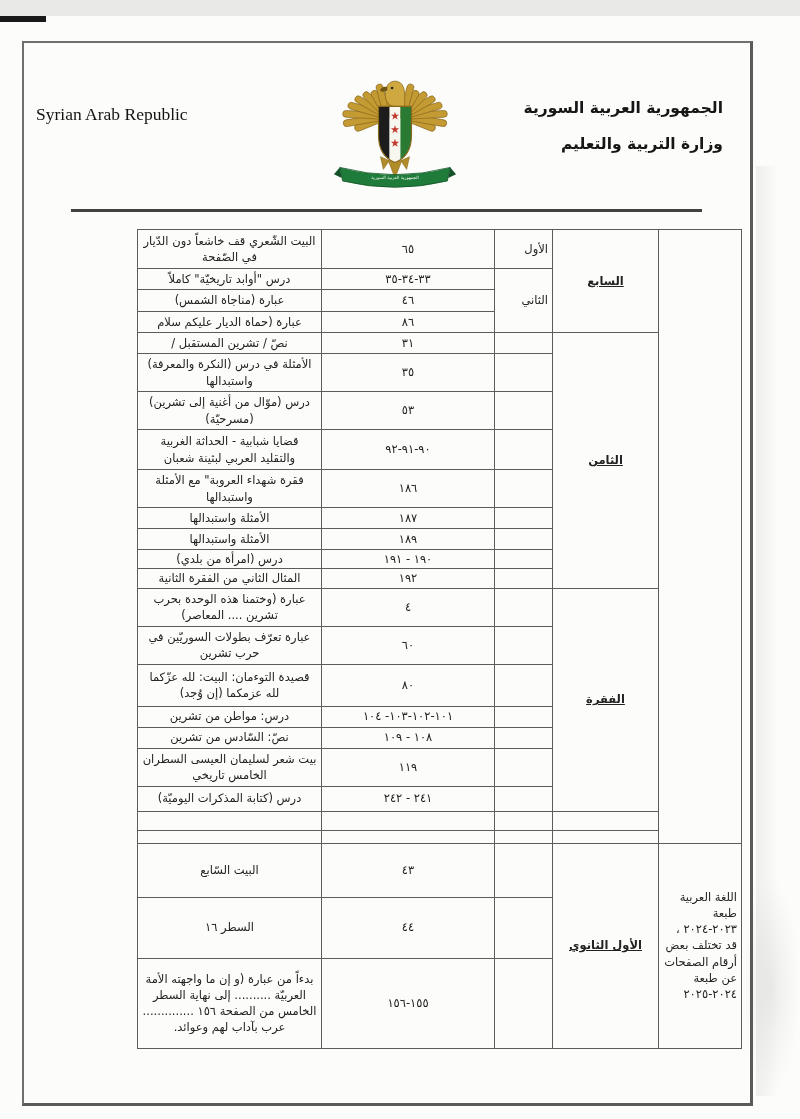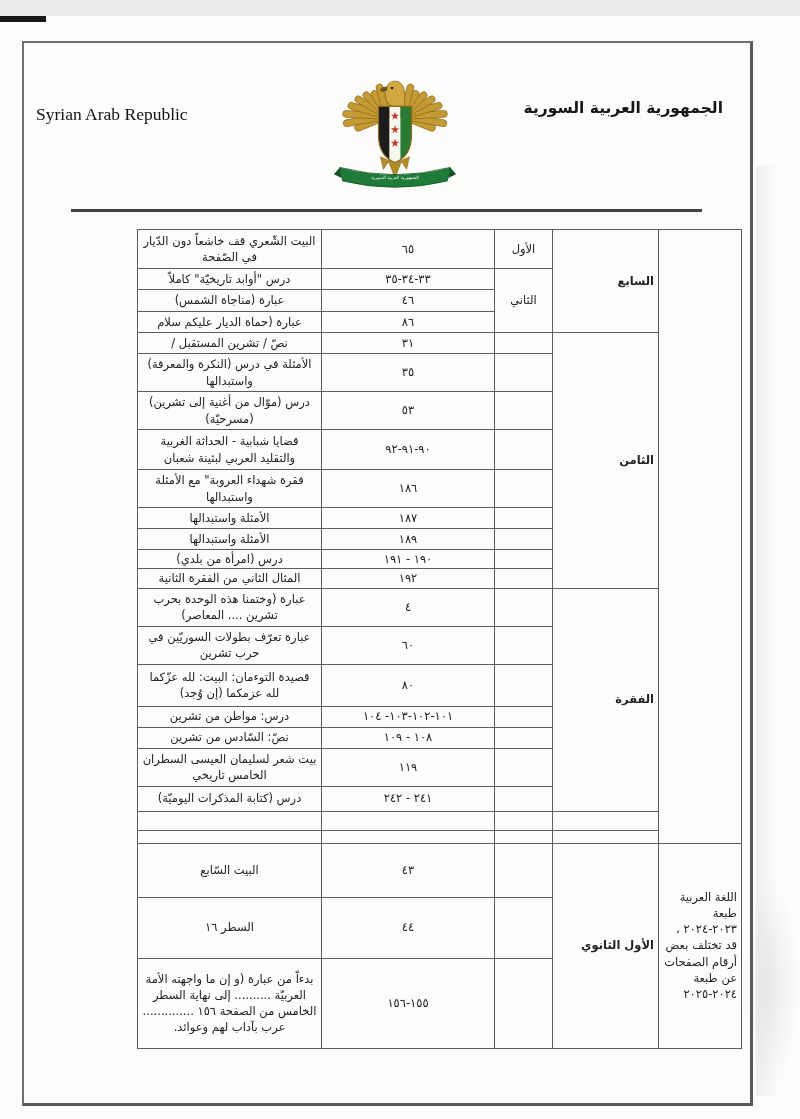--- a/index.html
+++ b/index.html
@@ -19,22 +19,22 @@
     font-size:15.5px;font-weight:bold;line-height:36px;color:#161616;}
   .emblem{position:absolute;left:332px;top:57px;width:126px;height:121px;}
   .rule{position:absolute;left:71px;top:193px;width:631px;height:3px;background:#414141;}
   
   table.sched{position:absolute;left:137px;top:213px;width:604px;border-collapse:collapse;
     table-layout:fixed;direction:rtl;}
   table.sched td{border:1px solid #5c5c5c;padding:1px 4px;vertical-align:middle;
     font-size:11.5px;line-height:1.42;color:#222;overflow:hidden;}
   td.c-desc{text-align:center;}
   td.c-num{direction:ltr;text-align:center;font-size:11px;letter-spacing:1px;color:#1d1d1d;}
-  td.c-sem{text-align:center;font-size:12.5px;color:#1c1c1c;}
-  td.c-grade{text-align:right;font-size:13px;font-weight:bold;color:#1a1a1a;}
+  td.c-sem{font-size:12.5px;color:#1c1c1c;}
+  td.c-grade{text-align:center;font-size:13px;font-weight:bold;color:#1a1a1a;text-decoration:underline;}
   td.c-note-empty{border-top:none;}
   td.c-note{font-size:10.5px;text-align:right;vertical-align:middle;line-height:1.62;padding:3px 6px;color:#1c1c1c;}
   td.top{vertical-align:top;padding-top:6px;}
   td.long{text-align:center;line-height:1.7;padding:4px 7px;vertical-align:top;}
 </style>
 </head>
 <body>
 
 <div class="page">
   <div class="artifact-tl"></div>
@@ -105,20 +105,21 @@
         <use href="#star" transform="translate(65,44)" fill="#c23b2e"></use>
         <use href="#star" transform="translate(65,58)" fill="#c23b2e"></use>
         <use href="#star" transform="translate(65,72)" fill="#c23b2e"></use>
       </g>
       <use href="#sh" fill="none" stroke="#8a681c" stroke-width="1.2"></use>
     </svg>
   </div>
 
   <div class="hdr-ar">
     <div>الجمهورية العربية السورية</div>
+    <div>وزارة التربية والتعليم</div>
   </div>
 
   <div class="rule"></div>
 
   <table class="sched">
     <colgroup>
       <col style="width:83px">
         <col style="width:106px">
         <col style="width:58px">
         <col style="width:173px">

